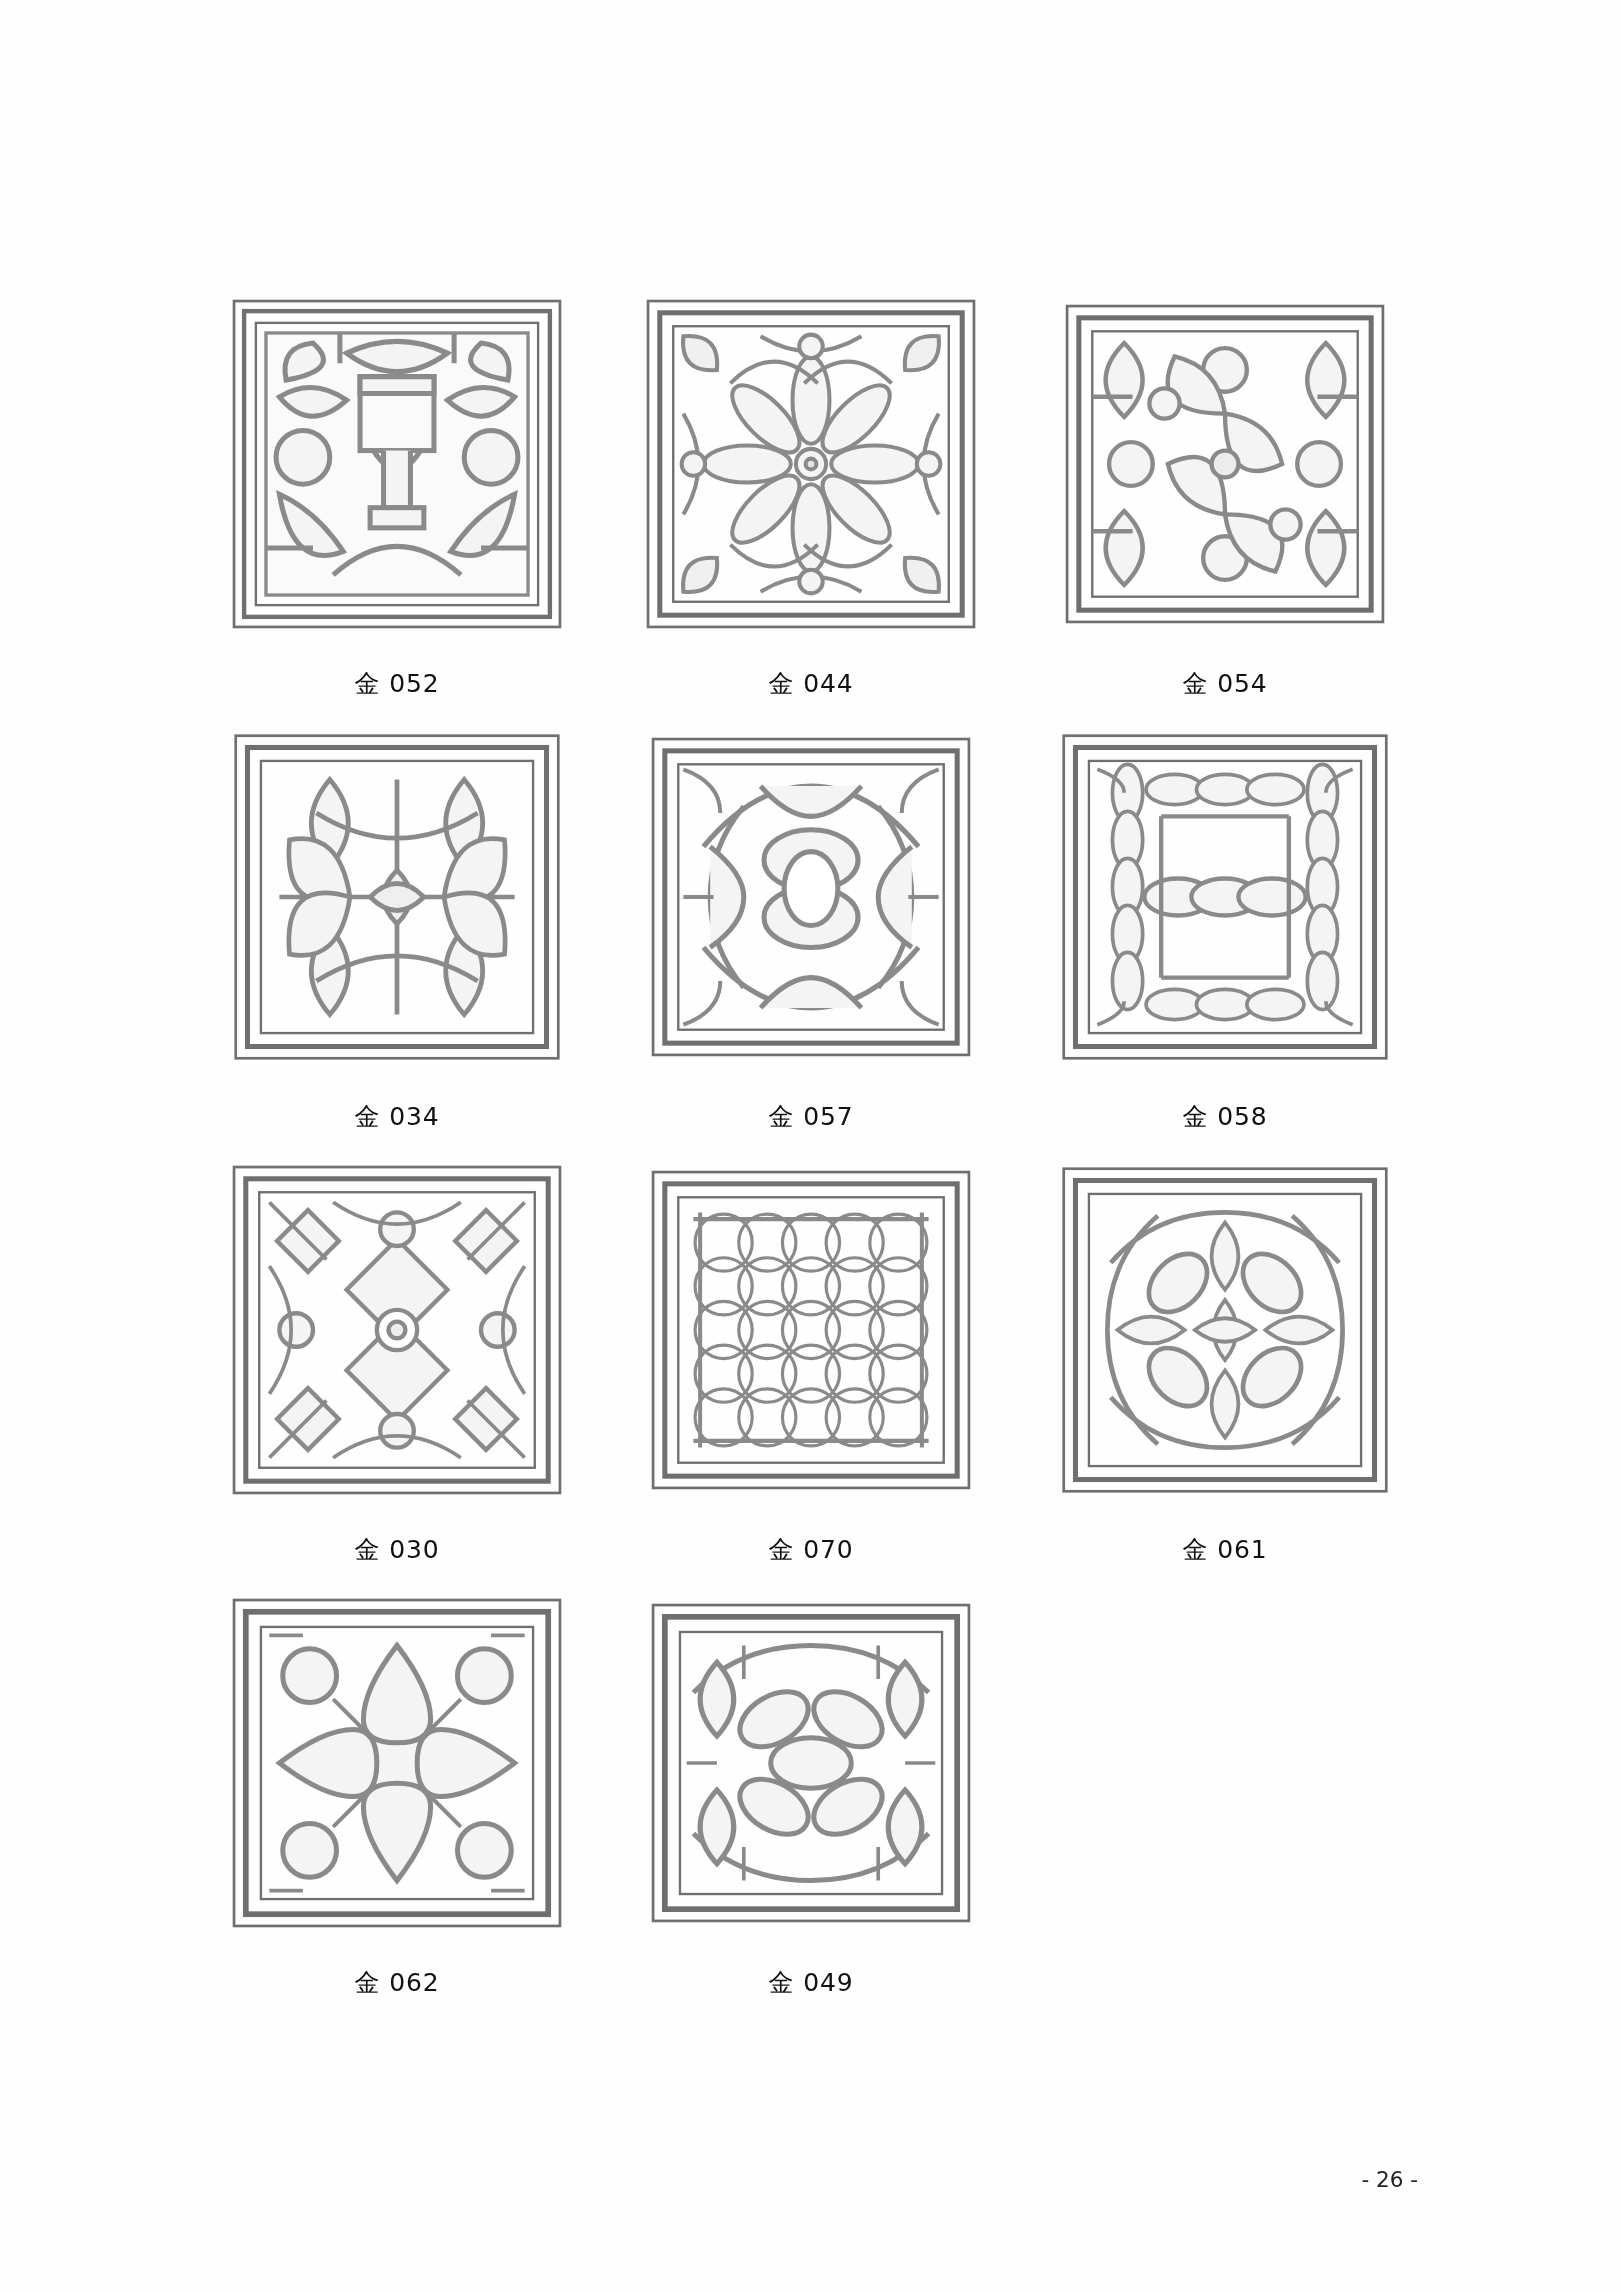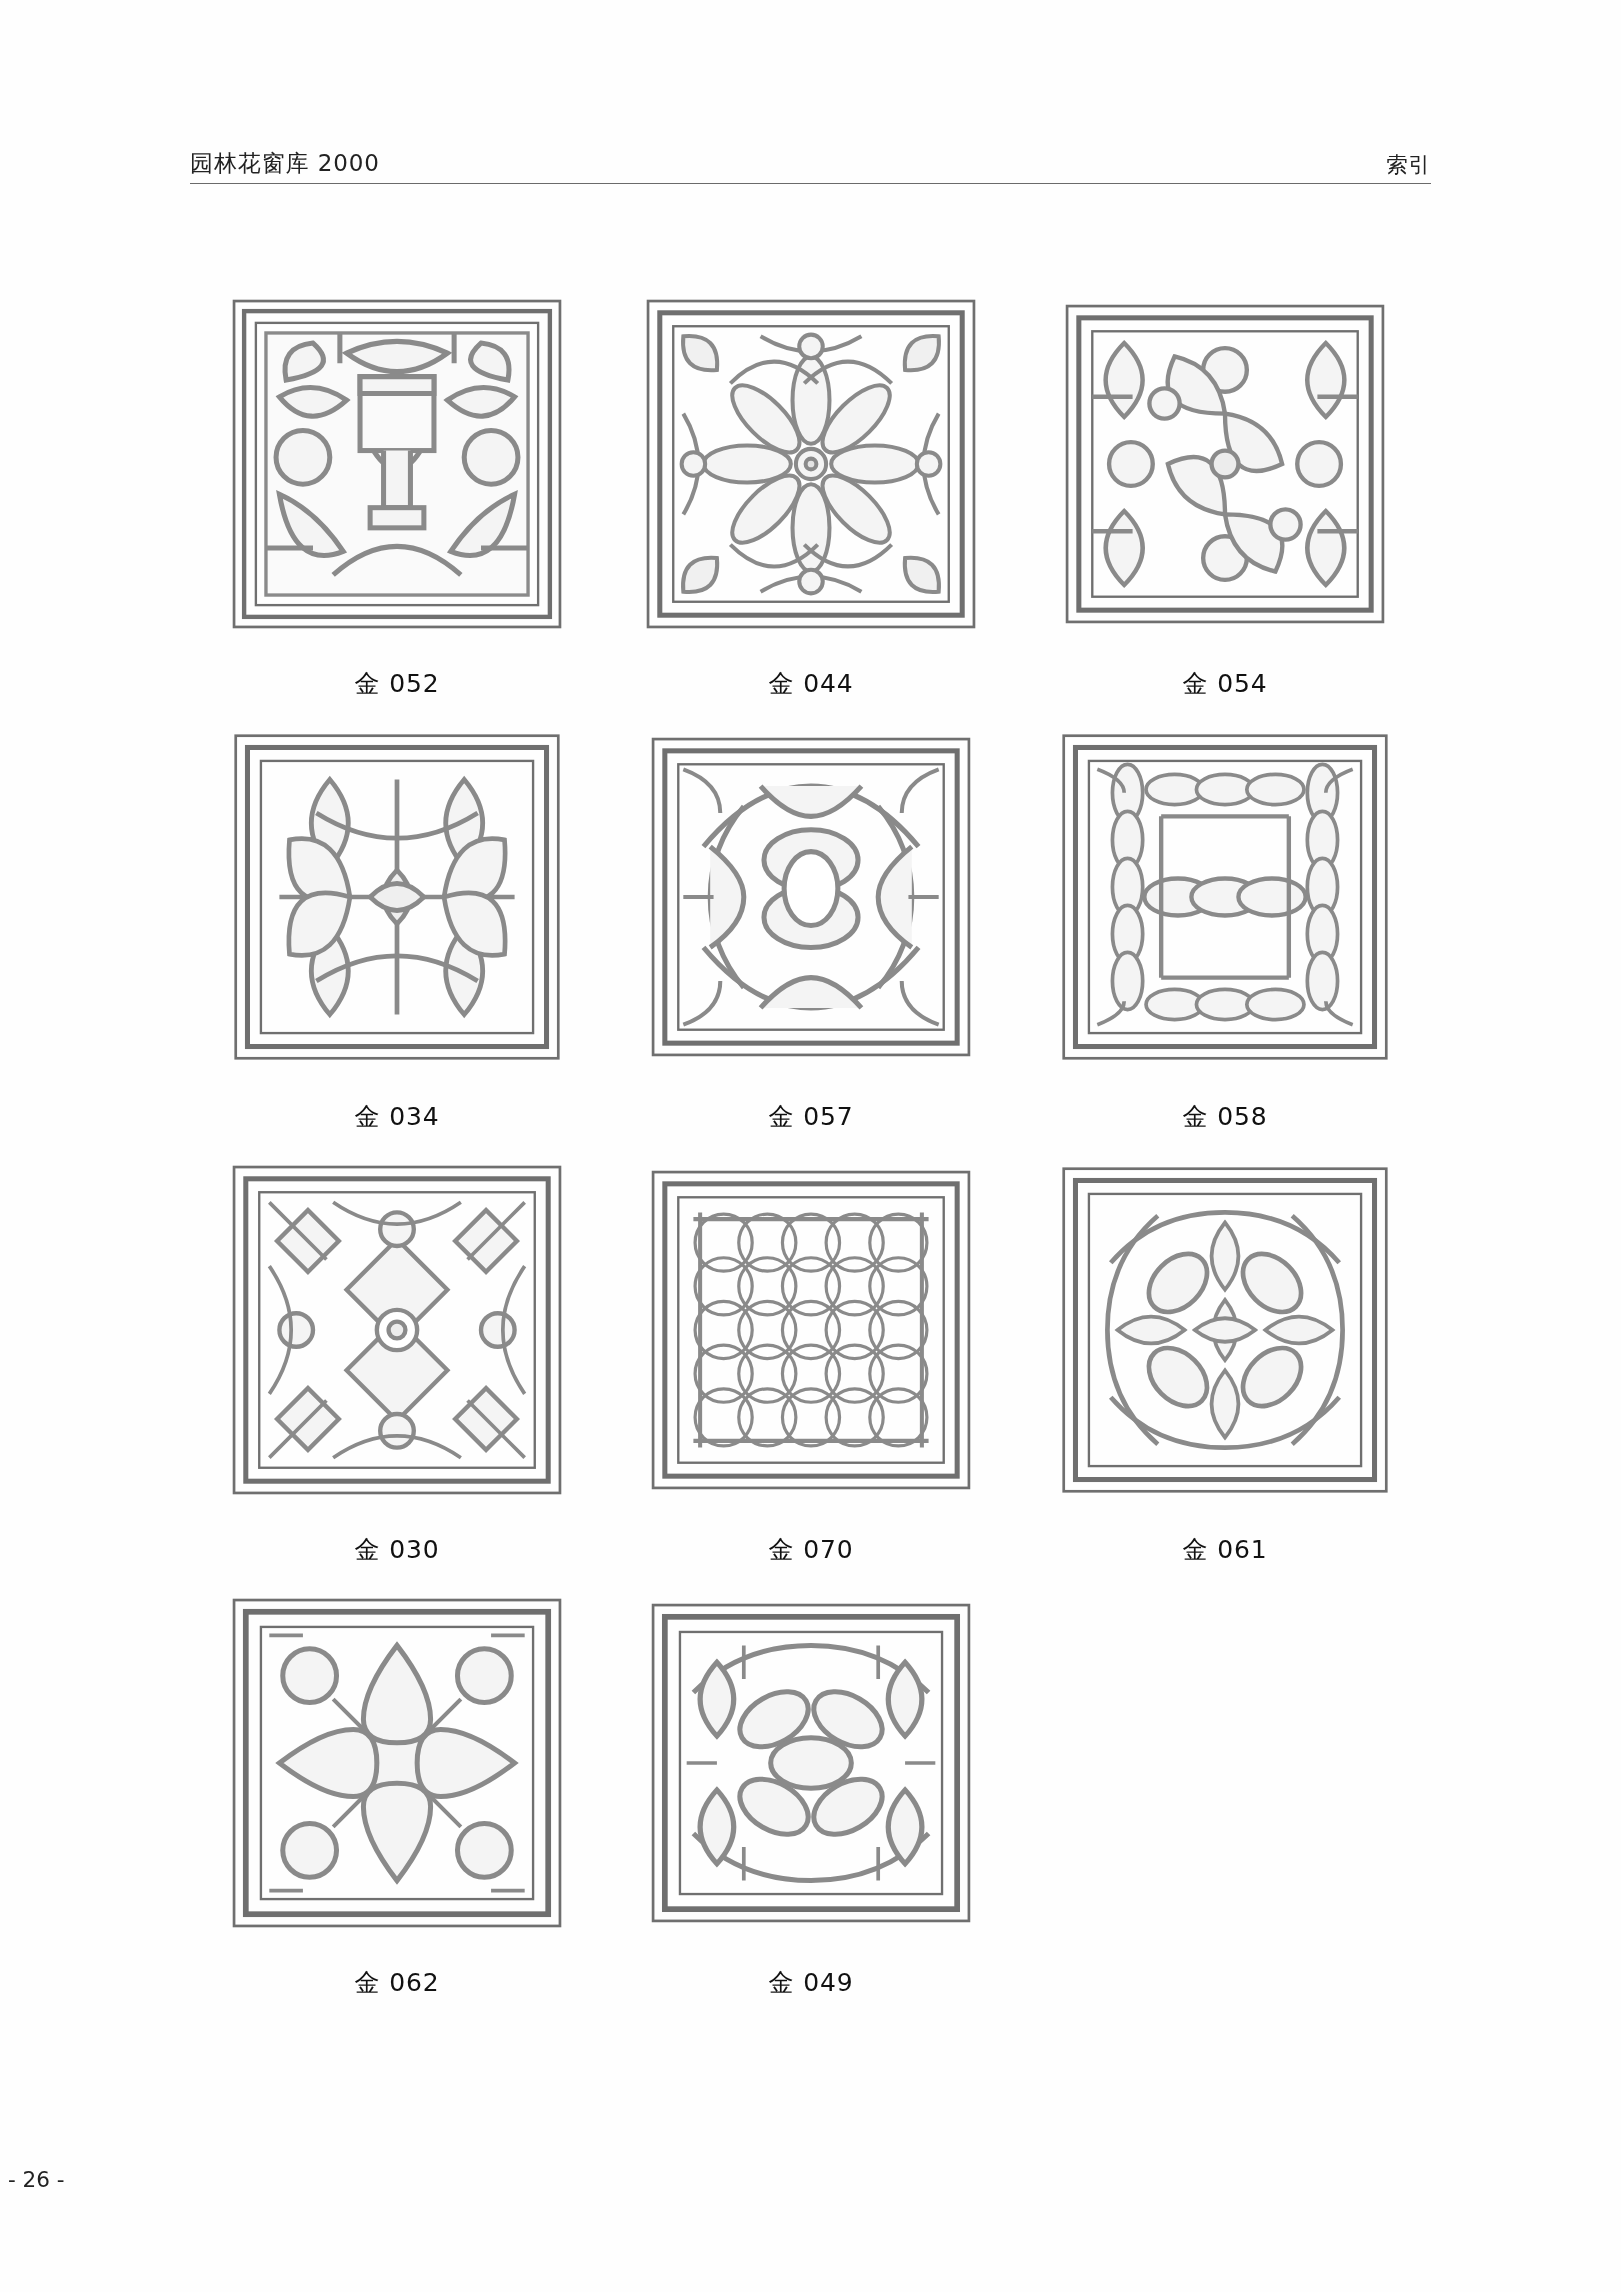--- a/index.html
+++ b/index.html
@@ -76,42 +76,38 @@
     margin-top: 35px;
     font-size: 25px;
     font-family: "DejaVu Sans", sans-serif;
     letter-spacing: 0.9px;
     color: #111;
   }
 
   
   .footer {
     position: absolute;
-    left: 8px;
+    left: 0;
     top: 2167px;
     width: 1418px;
-    text-align: left;
+    text-align: right;
     font-family: "DejaVu Sans", sans-serif;
     font-size: 21.5px;
     color: #222;
   }
 
   svg { display: block; }
   .frm { fill: none; stroke: #6f6f6f; }
   .lat { fill: none; stroke: #8a8a8a; }
 </style>
 </head>
 <body>
 
 <div class="page">
 
-  <div class="header">
-    <div class="header-title">园林花窗库 2000</div>
-    <div class="header-right">索引</div>
-  </div>
 
   <div class="grid">
 
     <div class="cell">
       <svg class="plate" viewBox="0 0 200 200">
         <rect class="frm" x="3" y="3" width="194" height="194" stroke-width="1.6"></rect>
         <rect class="frm" x="9" y="9" width="182" height="182" stroke-width="2.6"></rect>
         <rect class="frm" x="16" y="16" width="168" height="168" stroke-width="1.4"></rect>
         <g class="lat" stroke-width="3">
           <rect x="22" y="22" width="156" height="156" fill="#fafafa" stroke="#8a8a8a" stroke-width="2"></rect>

